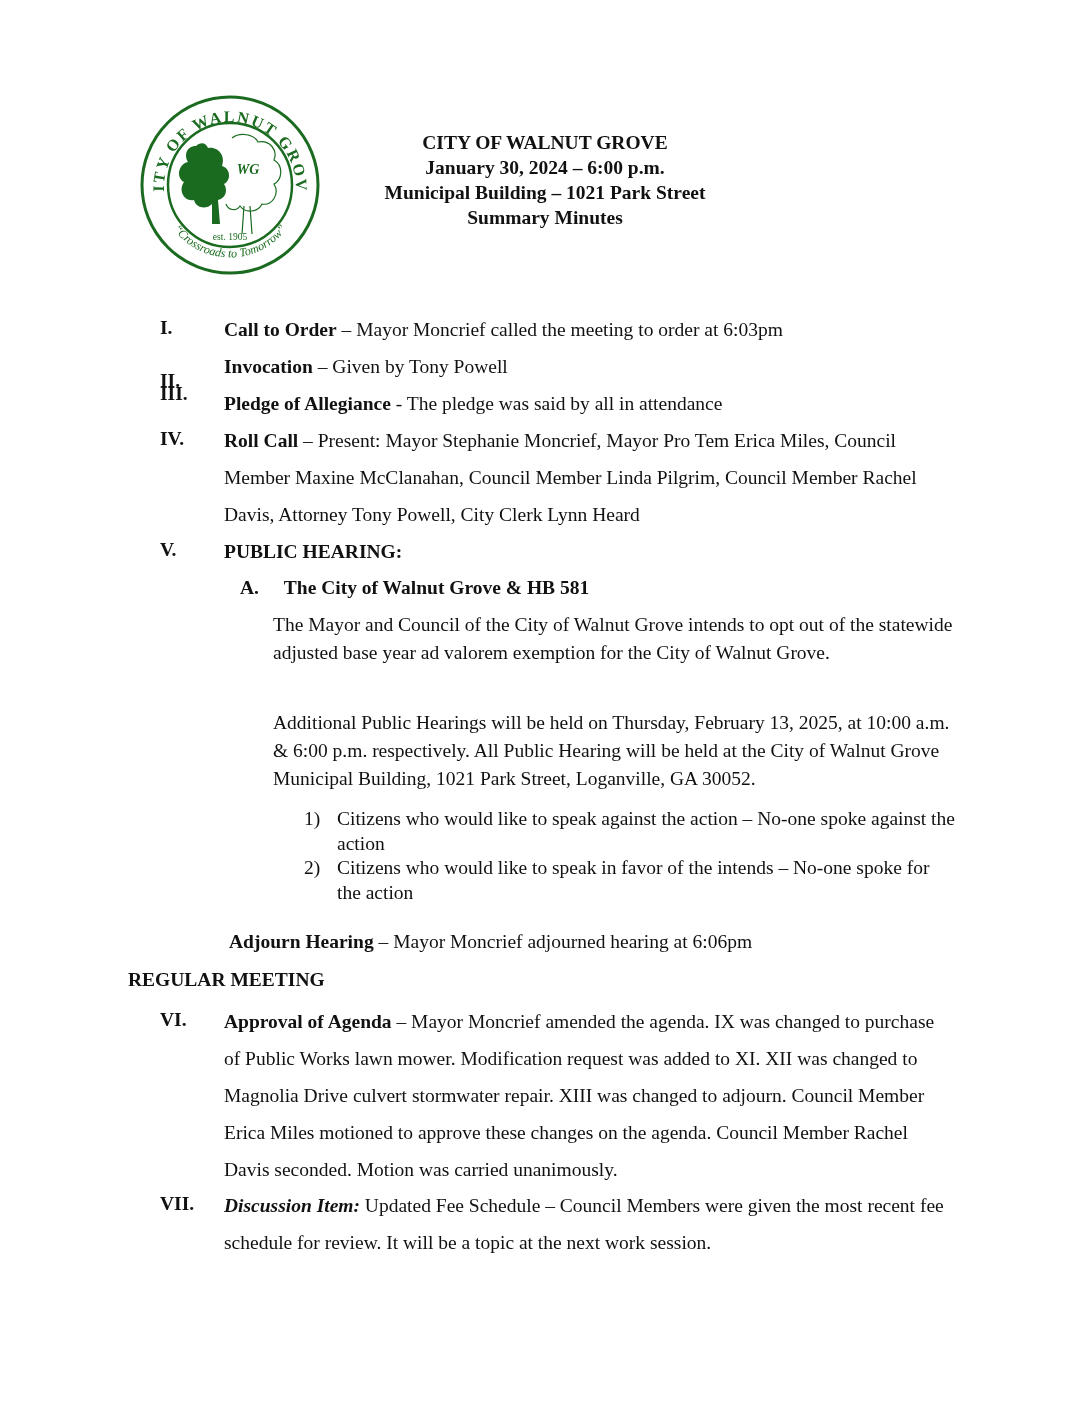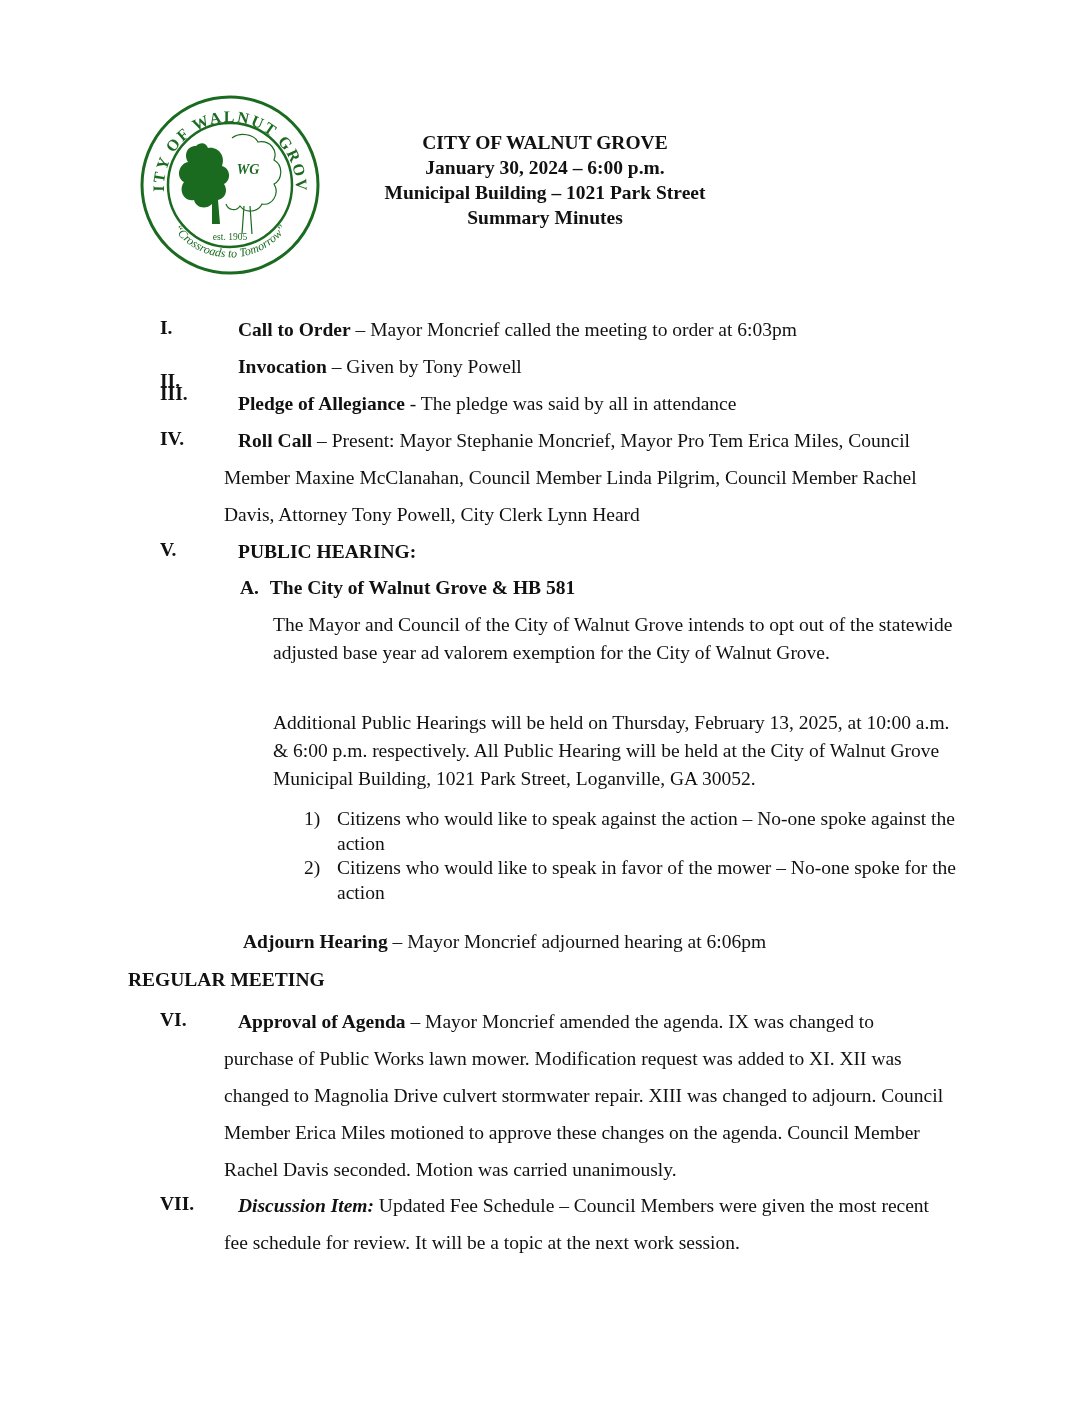--- a/index.html
+++ b/index.html
@@ -5,21 +5,21 @@
   html, body { margin: 0; padding: 0; background: #ffffff; }
   body { width: 1088px; height: 1408px; position: relative; overflow: hidden;
          font-family: "Liberation Serif", serif; color: #111; }
   .abs { position: absolute; }
   .logo { left: 136px; top: 94px; width: 188px; height: 182px; }
   .header { left: 330px; top: 130px; width: 430px; text-align: center; font-weight: bold;
             font-size: 19.5px; line-height: 25px; }
   .row { position: absolute; font-size: 19.5px; line-height: 24px; white-space: nowrap; }
   .num { position: absolute; left: 160px; font-weight: bold; font-size: 19.5px; }
   .body { position: absolute; left: 224px; width: 740px; font-size: 19.5px; line-height: 37px; }
-  b { font-weight: bold; margin-left: 14px; }
+  b { font-weight: bold; }
   .para { position: absolute; left: 273px; width: 690px; font-size: 19.5px; line-height: 28px; }
   .li { position: absolute; left: 304px; width: 660px; font-size: 19.5px; line-height: 24.5px; }
   .li .n { position: absolute; left: 0; }
   .li .t { position: absolute; left: 33px; width: 620px; }
 </style>
 </head>
 <body>
 
 <div class="abs logo">
   <svg width="188" height="182" viewBox="0 0 188 182">
@@ -72,33 +72,33 @@
   <b>Roll Call</b><span> – </span><span>Present: Mayor Stephanie Moncrief, Mayor Pro Tem Erica Miles, Council Member Maxine McClanahan, Council Member Linda Pilgrim, Council Member Rachel Davis, Attorney Tony Powell, City Clerk Lynn Heard</span>
 </div>
 
 <div class="num" style="top:539px">V.</div>
 <div class="body" style="top:533px">
   <b>PUBLIC HEARING:</b>
 </div>
 
 <div class="row" style="left:240px; top:576px; font-weight:bold">
   <span>A.</span>
-  <span style="margin-left:6px">The City of Walnut Grove &amp; HB 581</span>
+  <span style="margin-left:20px">The City of Walnut Grove &amp; HB 581</span>
 </div>
 
 <div class="para" style="top:611px">The Mayor and Council of the City of Walnut Grove intends to opt out of the statewide adjusted base year ad valorem exemption for the City of Walnut Grove.</div>
 <div class="para" style="top:709px">Additional Public Hearings will be held on Thursday, February 13, 2025, at 10:00 a.m. &amp; 6:00 p.m. respectively. All Public Hearing will be held at the City of Walnut Grove Municipal Building, 1021 Park Street, Loganville, GA 30052.</div>
 
 <div class="li" style="top:807px">
   <span class="n">1)</span>
   <span class="t">Citizens who would like to speak against the action – No-one spoke against the action</span>
 </div>
 <div class="li" style="top:856px">
   <span class="n">2)</span>
-  <span class="t">Citizens who would like to speak in favor of the mower – No-one spoke for the action</span>
+  <span class="t">Citizens who would like to speak in favor of the intends – No-one spoke for the action</span>
 </div>
 
 <div class="row" style="left:229px; top:930px">
   <b>Adjourn Hearing</b><span> – Mayor Moncrief adjourned hearing at 6:06pm</span>
 </div>
 
 <div class="row" style="left:128px; top:968px; font-weight:bold">REGULAR MEETING</div>
 
 <div class="num" style="top:1009px">VI.</div>
 <div class="body" style="top:1003px; width:720px">

